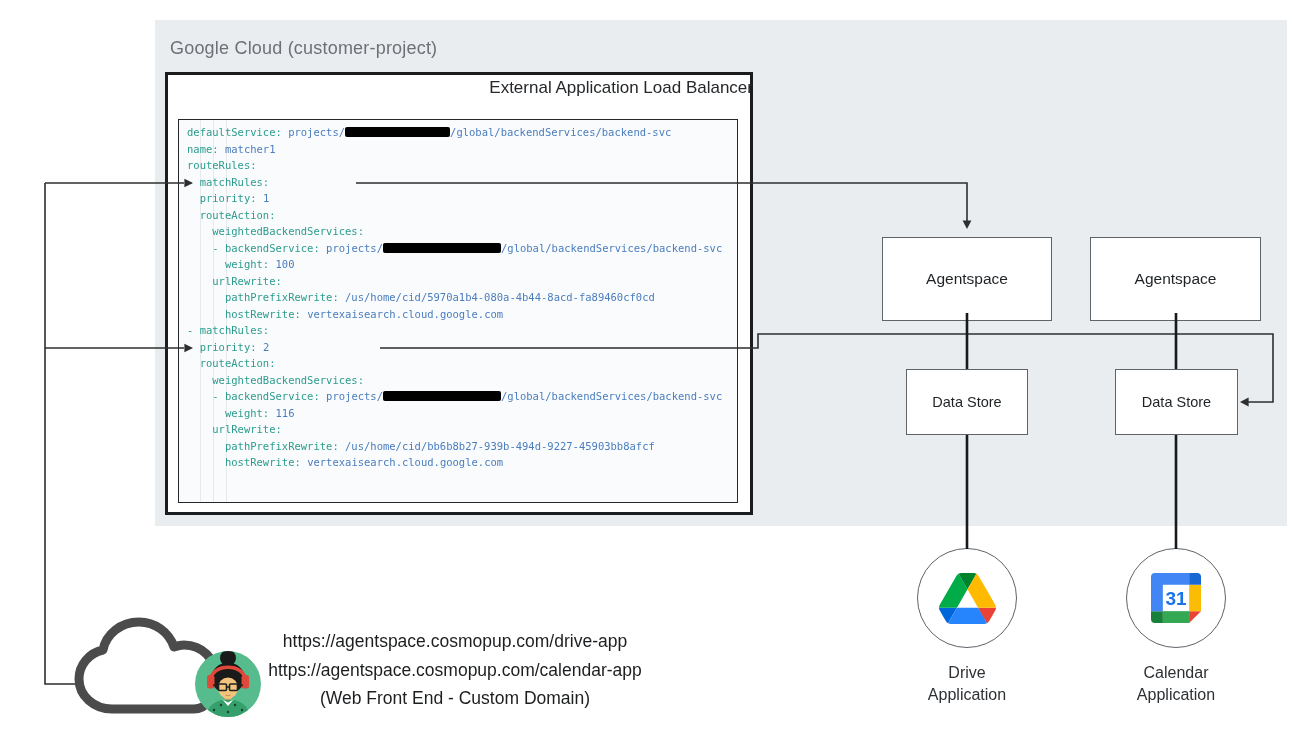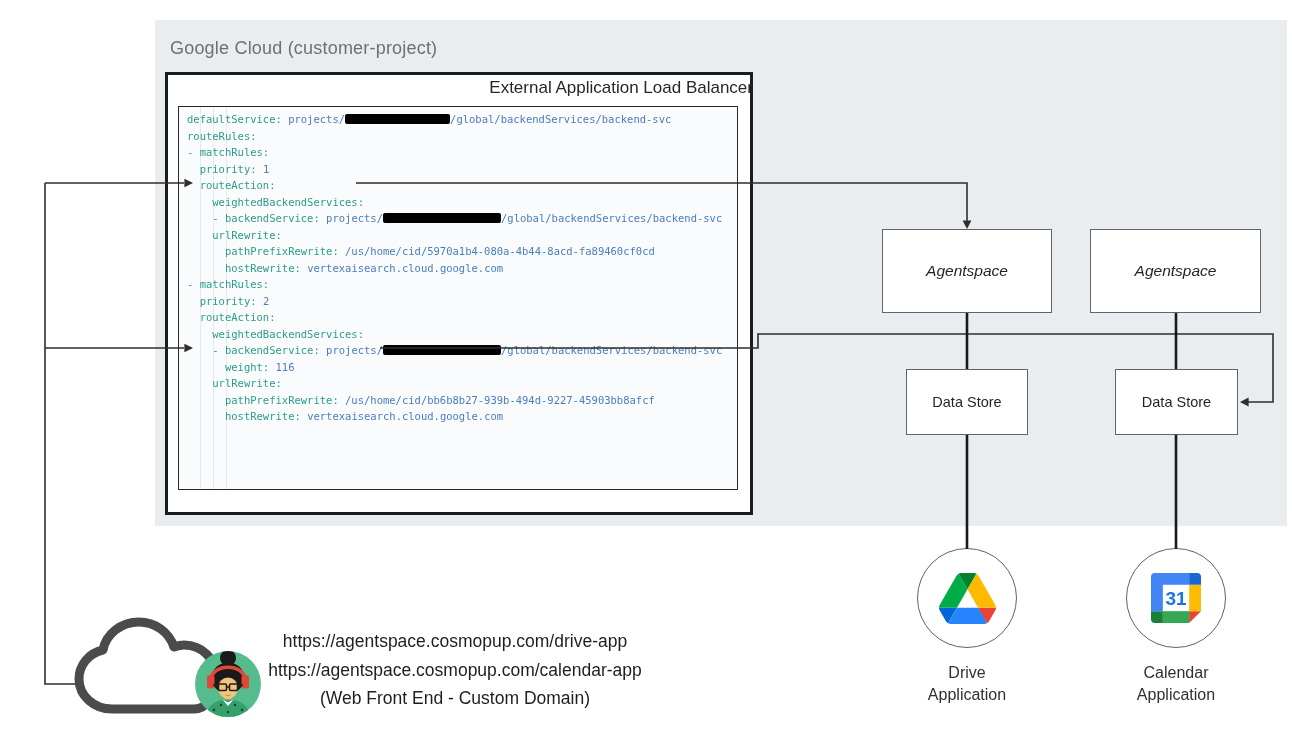--- a/index.html
+++ b/index.html
@@ -9,33 +9,33 @@
   .gcp-panel{position:absolute;left:155px;top:20px;width:1132px;height:506px;
              background:#e9edf0;z-index:0;}
   .gcp-label{position:absolute;left:170px;top:38px;font-size:18px;color:#6d7175;
              letter-spacing:.2px;z-index:1;}
 
   .lb-box{position:absolute;left:165px;top:72px;width:588px;height:443px;
           border:3.5px solid #1a1c1e;background:#ffffff;box-sizing:border-box;z-index:1;}
   .lb-title{position:absolute;left:165px;top:78px;width:588px;text-align:right;
             font-size:17px;color:#25282b;z-index:2;}
 
-  .code-box{position:absolute;left:178px;top:106px;width:560px;height:384px;
+  .code-box{position:absolute;left:178px;top:119px;width:560px;height:384px;
             border:1.8px solid #25272a;background:#fafbfc;box-sizing:border-box;
             padding:4px 0 17px 8px;z-index:2;overflow:hidden;}
   .indent-guide{position:absolute;top:0;bottom:0;width:1px;background:#e7eaec;}
   .code-line{white-space:pre;font-family:"DejaVu Sans Mono",monospace;
              font-size:10.5px;line-height:16.5px;position:relative;z-index:1;}
   .redact{display:inline-block;height:10px;background:#000;border-radius:2px;
           vertical-align:-1px;}
 
   .node-box{position:absolute;background:#ffffff;border:1.5px solid #606468;
             box-sizing:border-box;display:flex;align-items:center;justify-content:center;
             color:#1f2326;z-index:1;}
-  .agentspace{font-style:italic;font-size:15.5px;}
+  .agentspace{font-size:15.5px;margin-top:8px;}
   .datastore{font-size:14.5px;}
 
   .app-circle{position:absolute;width:100px;height:100px;border-radius:50%;
               background:#ffffff;border:1.4px solid #5f6368;box-sizing:border-box;
               display:flex;align-items:center;justify-content:center;z-index:1;}
   .app-label{position:absolute;width:120px;text-align:center;font-size:16px;
              line-height:22px;color:#2d3134;z-index:1;}
 
   .urls{position:absolute;left:240px;top:627px;width:430px;text-align:center;
         font-size:17.5px;line-height:28.5px;color:#1c1e20;z-index:2;}
@@ -53,26 +53,28 @@
   <div class="gcp-label">Google Cloud (customer-project)</div>
 
   <div class="lb-box"></div>
   <div class="lb-title">External Application Load Balancer</div>
 
   <div class="code-box">
     <div class="indent-guide" style="left:21px"></div>
     <div class="indent-guide" style="left:34px"></div>
     <div class="indent-guide" style="left:47px"></div>
   <div class="code-line"><span style="color: rgb(43, 156, 142);">defaultService:</span><span style="color: rgb(60, 64, 67);"> </span><span style="color: rgb(74, 125, 190);">projects/</span><span class="redact" style="width: 105px; background: rgb(0, 0, 0);"></span><span style="color: rgb(74, 125, 190);">/global/backendServices/backend-svc</span></div>
+      <div class="code-line"><span style="color: rgb(43, 156, 142);">name:</span><span style="color: rgb(60, 64, 67);"> </span><span style="color: rgb(74, 125, 190);">matcher1</span></div>
       <div class="code-line"><span style="color: rgb(43, 156, 142);">routeRules:</span></div>
       <div class="code-line"><span style="color: rgb(43, 156, 142);">- matchRules:</span></div>
       <div class="code-line"><span style="color: rgb(43, 156, 142);">  priority:</span><span style="color: rgb(60, 64, 67);"> </span><span style="color: rgb(74, 125, 190);">1</span></div>
       <div class="code-line"><span style="color: rgb(43, 156, 142);">  routeAction:</span></div>
       <div class="code-line"><span style="color: rgb(43, 156, 142);">    weightedBackendServices:</span></div>
       <div class="code-line"><span style="color: rgb(43, 156, 142);">    - backendService:</span><span style="color: rgb(60, 64, 67);"> </span><span style="color: rgb(74, 125, 190);">projects/</span><span class="redact" style="width: 118px; background: rgb(0, 0, 0);"></span><span style="color: rgb(74, 125, 190);">/global/backendServices/backend-svc</span></div>
+      <div class="code-line"><span style="color: rgb(43, 156, 142);">      weight:</span><span style="color: rgb(60, 64, 67);"> </span><span style="color: rgb(74, 125, 190);">100</span></div>
       <div class="code-line"><span style="color: rgb(43, 156, 142);">    urlRewrite:</span></div>
       <div class="code-line"><span style="color: rgb(43, 156, 142);">      pathPrefixRewrite:</span><span style="color: rgb(60, 64, 67);"> </span><span style="color: rgb(74, 125, 190); text-align: right;">/us/home/cid/5970a1b4-080a-4b44-8acd-fa89460cf0cd</span></div>
       <div class="code-line"><span style="color: rgb(43, 156, 142);">      hostRewrite:</span><span style="color: rgb(60, 64, 67);"> </span><span style="color: rgb(74, 125, 190);">vertexaisearch.cloud.google.com</span></div>
       <div class="code-line"><span style="color: rgb(43, 156, 142);">- matchRules:</span></div>
       <div class="code-line"><span style="color: rgb(43, 156, 142);">  priority:</span><span style="color: rgb(60, 64, 67);"> </span><span style="color: rgb(74, 125, 190);">2</span></div>
       <div class="code-line"><span style="color: rgb(43, 156, 142);">  routeAction:</span></div>
       <div class="code-line"><span style="color: rgb(43, 156, 142);">    weightedBackendServices:</span></div>
       <div class="code-line"><span style="color: rgb(43, 156, 142);">    - backendService:</span><span style="color: rgb(60, 64, 67);"> </span><span style="color: rgb(74, 125, 190);">projects/</span><span class="redact" style="width: 118px; background: rgb(0, 0, 0);"></span><span style="color: rgb(74, 125, 190);">/global/backendServices/backend-svc</span></div>
       <div class="code-line"><span style="color: rgb(43, 156, 142);">      weight:</span><span style="color: rgb(60, 64, 67);"> </span><span style="color: rgb(74, 125, 190);">116</span></div>
       <div class="code-line"><span style="color: rgb(43, 156, 142);">    urlRewrite:</span></div>

